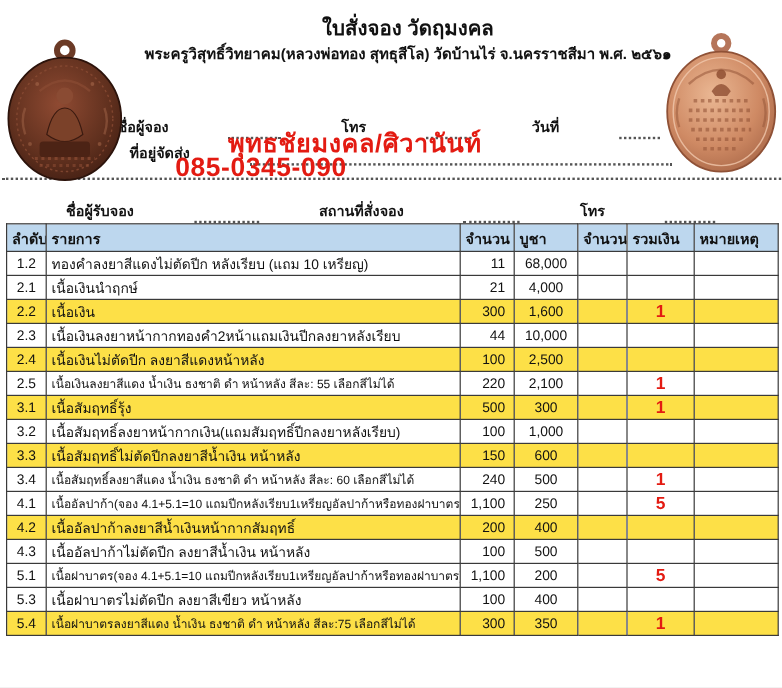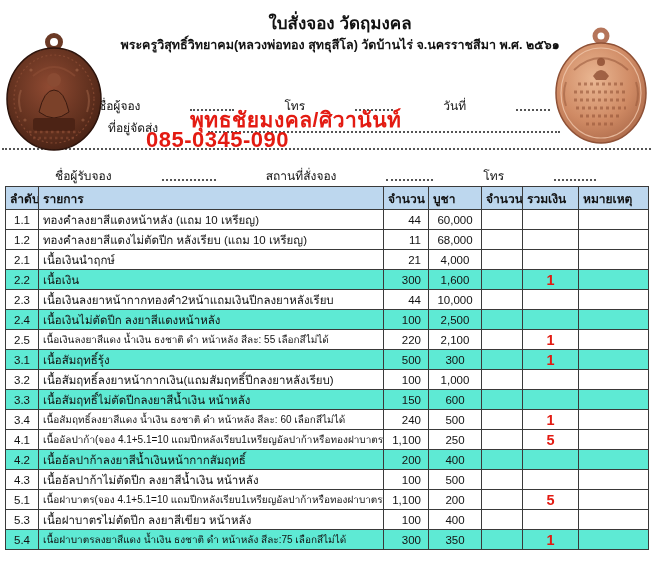--- a/index.html
+++ b/index.html
@@ -4,42 +4,42 @@
 <style>
   html,body{margin:0;padding:0;background:#e9e9e9;}
   .page{position:relative;width:652px;height:573px;background:#ffffff;
         font-family:"Liberation Sans","DejaVu Sans",sans-serif;color:#111;overflow:hidden;margin:0 auto;padding-left:28px;}
   
   .title-block{position:absolute;left:102px;right:102px;top:13px;text-align:center;line-height:1.25;}
   .t1{font-size:17px;font-weight:bold;}
   .t2{font-size:15.5px;font-weight:bold;margin-top:3px;}
   .t3{font-size:12.5px;font-weight:bold;margin-top:4px;}
   
-  .form-line{position:absolute;display:flex;font-size:12px;font-weight:normal;gap:46px;}
+  .form-line{position:absolute;display:flex;align-items:flex-end;font-size:12px;font-weight:bold;gap:46px;}
   .form-line .lbl{white-space:nowrap;padding-bottom:1px;}
   .dots{border-bottom:2px dotted #555;height:13px;margin:0 4px;}
   #line1{top:96px;left:98px;width:456px;}
   #line2{top:118px;left:98px;width:456px;margin-left:10px;}
   #line3{top:166px;left:55px;width:545px;}
   .grow-a{flex-grow:2.2;} .grow-b{flex-grow:1.9;} .grow-c{flex-grow:1.7;} .grow-d{flex-grow:1;}
   .full-dotted{position:absolute;top:148px;left:2px;right:2px;height:0;border-bottom:2px dotted #555;}
   .red-name{position:absolute;top:103px;left:146px;font-size:21px;font-weight:bold;color:#e31b12;z-index:3;letter-spacing:.5px;margin-left:44px;}
   .red-phone{position:absolute;top:127px;left:146px;font-size:22px;font-weight:bold;color:#e31b12;z-index:3;letter-spacing:.5px;}
   
   table.order{position:absolute;top:186px;left:5px;width:643px;border-collapse:collapse;table-layout:fixed;}
   .order th,.order td{border:1px solid #3a3a3a;padding:0 4px;height:19px;font-size:11.5px;
         overflow:hidden;white-space:nowrap;}
   .order thead th{background:#bdd7ee;font-weight:bold;font-size:12px;height:22px;text-align:left;}
   td.c-no{text-align:center;padding:0;}
   td.c-item{text-align:left;}
   td.c-item.long{font-size:10px;}
   td.c-qty{text-align:right;padding-right:7px;}
   td.c-price{text-align:center;}
   td.c-total{text-align:center;color:#e31b12;font-weight:bold;font-size:14.5px;}
-  tr.shaded{background:#5eead4;}
+  tr.shaded{background:#fde047;}
   
   .amulet{position:absolute;z-index:2;}
   #amulet-front{left:3px;top:28px;}
   #amulet-back{left:552px;top:24px;}
 </style>
 </head>
 <body>
 
 <div class="page">
 
@@ -141,29 +141,20 @@
         <th>รายการ</th>
         <th>จำนวน</th>
         <th>บูชา</th>
         <th>จำนวน</th>
         <th>รวมเงิน</th>
         <th>หมายเหตุ</th>
       </tr>
     </thead>
     <tbody id="rows">
         <tr>
-          <td class="c-no">1.1</td>
-          <td class="c-item">ทองคำลงยาสีแดงหน้าหลัง (แถม 10 เหรียญ)</td>
-          <td class="c-qty">44</td>
-          <td class="c-price">60,000</td>
-          <td class="c-qty2"></td>
-          <td class="c-total"></td>
-          <td class="c-note"></td>
-        </tr>
-        <tr>
           <td class="c-no">1.2</td>
           <td class="c-item">ทองคำลงยาสีแดงไม่ตัดปีก หลังเรียบ (แถม 10 เหรียญ)</td>
           <td class="c-qty">11</td>
           <td class="c-price">68,000</td>
           <td class="c-qty2"></td>
           <td class="c-total"></td>
           <td class="c-note"></td>
         </tr>
         <tr>
           <td class="c-no">2.1</td>

